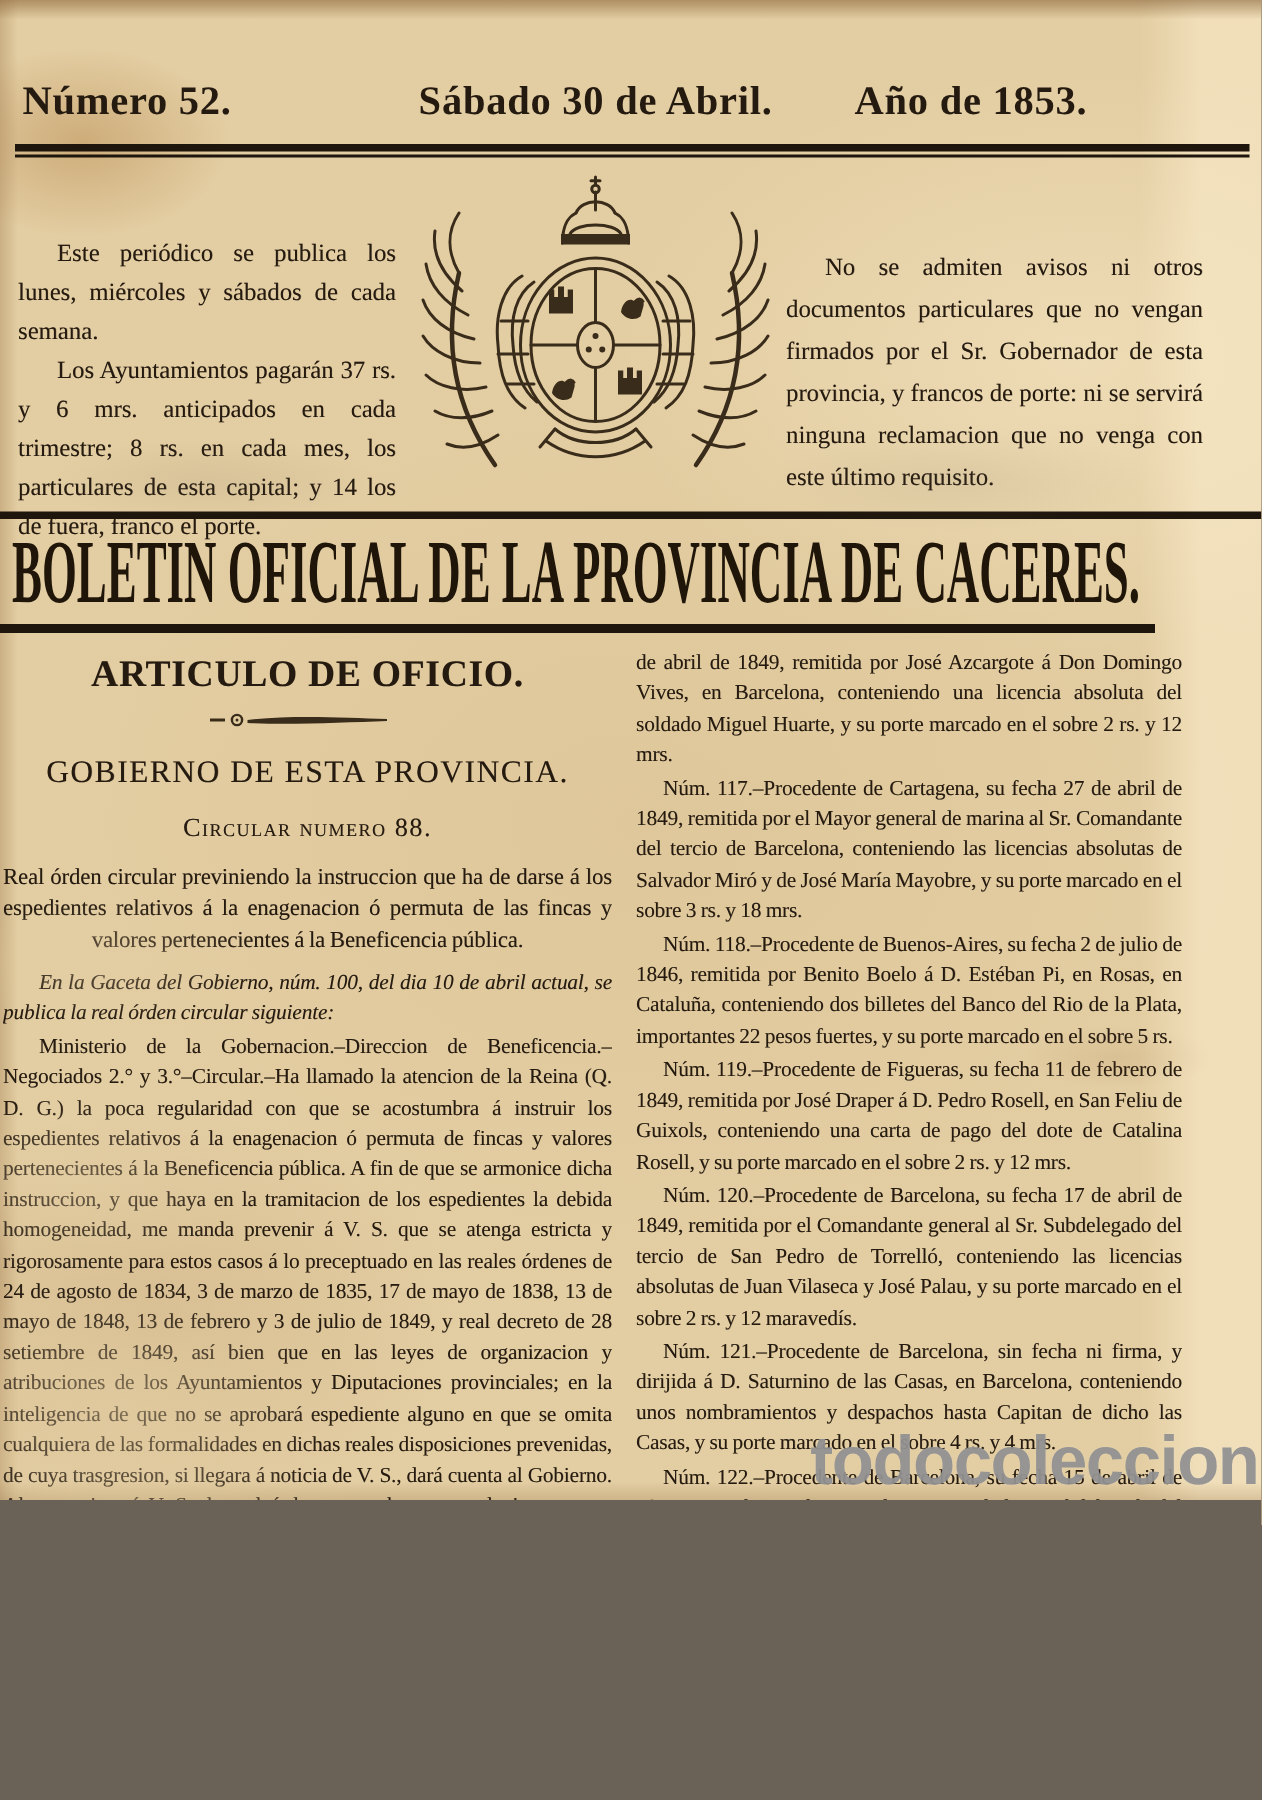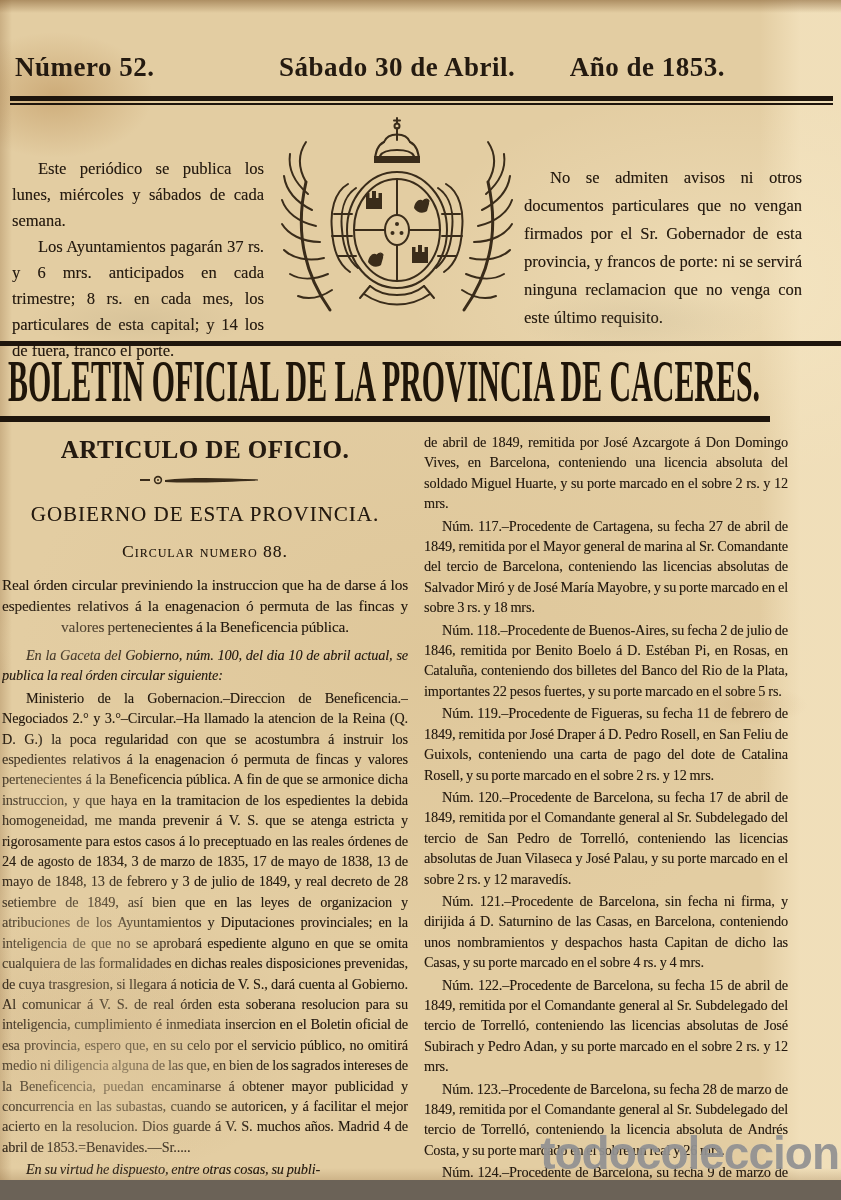--- a/index.html
+++ b/index.html
@@ -1,17 +1,17 @@
 <!DOCTYPE html>
 <html><head>
 <meta charset="utf-8">
 <style>
   html,body{margin:0;padding:0;background:#6b6257;}
   .page{
-    position:relative;width:841px;height:1180px;overflow:hidden;margin:0 auto;
+    position:relative;width:841px;height:1000px;overflow:hidden;margin:0 auto;
     font-family:"Liberation Serif","DejaVu Serif",serif;color:#241a10;
     background-color:#e3cda2;
     background-image:
       linear-gradient(180deg, rgba(130,92,48,.55), rgba(130,92,48,0) 13px),
       linear-gradient(0deg, rgba(130,92,48,.22), rgba(130,92,48,0) 12px),
       linear-gradient(90deg, rgba(140,100,55,.28), rgba(140,100,55,0) 12px),
       linear-gradient(90deg, rgba(227,205,162,0) 760px, rgba(247,232,198,.65) 800px),
       radial-gradient(ellipse 140px 90px at 55px 95px, rgba(170,118,55,.38), rgba(170,118,55,0) 70%),
       radial-gradient(ellipse 420px 260px at 86% 24%, rgba(248,234,200,.5), rgba(248,234,200,0) 75%),
       radial-gradient(ellipse 300px 200px at 12% 88%, rgba(150,105,55,.15), rgba(150,105,55,0) 70%),

